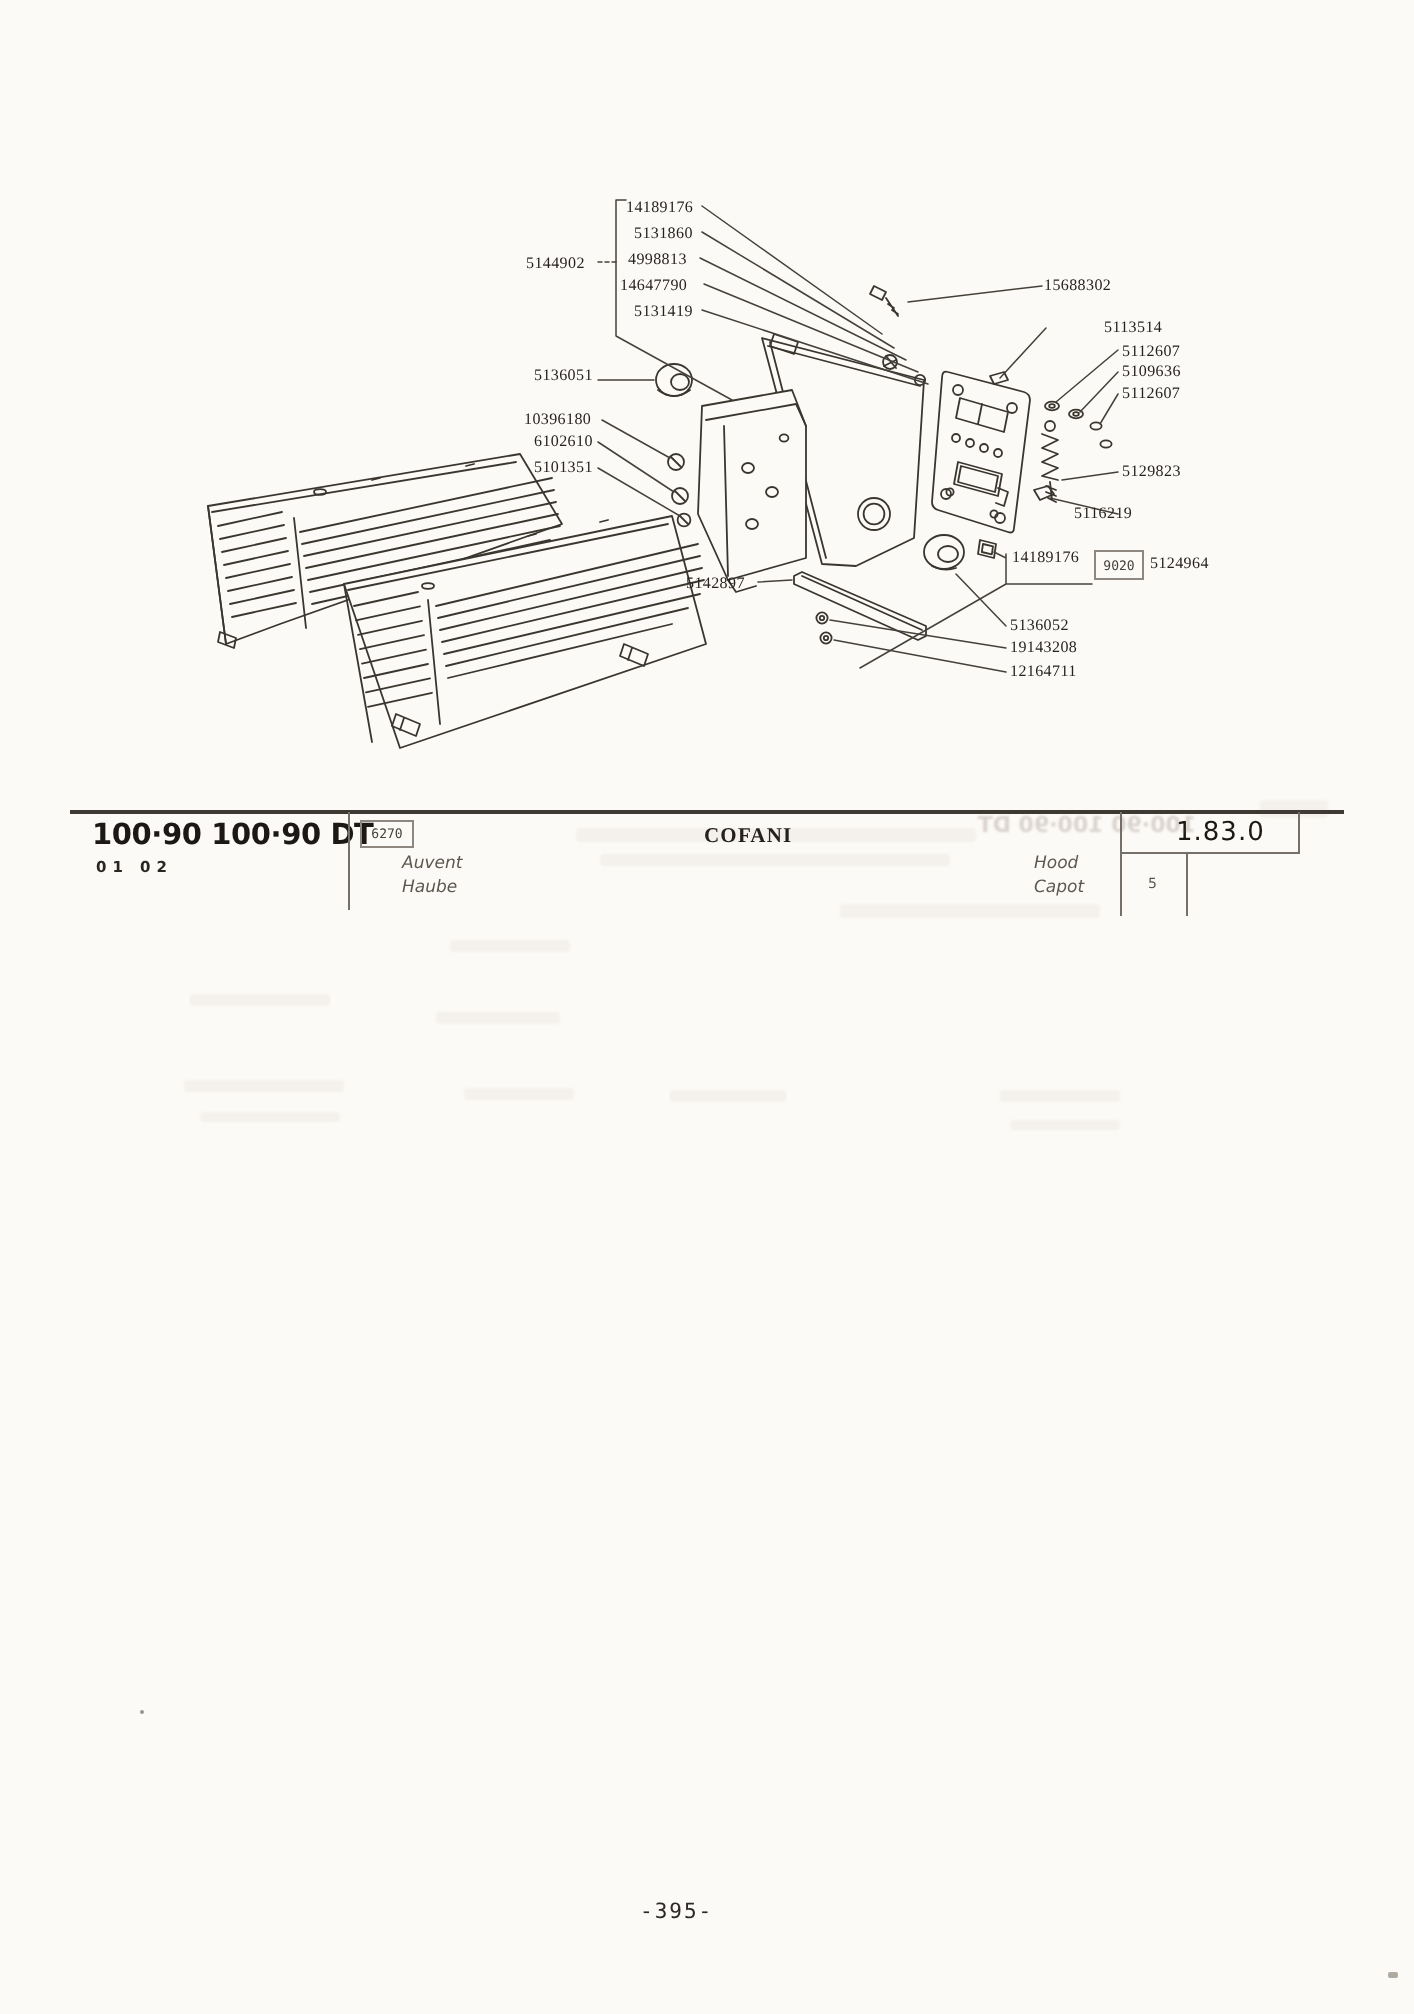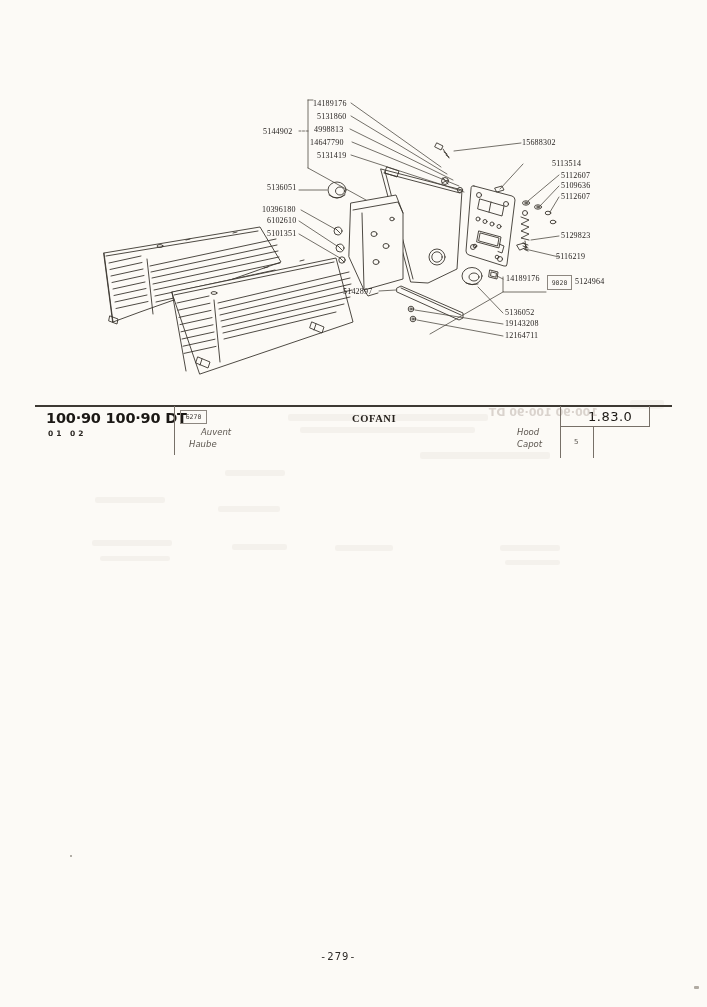--- a/index.html
+++ b/index.html
@@ -200,36 +200,36 @@
   <div class="part-label" style="left:522px;top:138px">15688302</div>
   <div class="part-label" style="left:552px;top:159px">5113514</div>
   <div class="part-label" style="left:561px;top:171px">5112607</div>
   <div class="part-label" style="left:561px;top:181px">5109636</div>
   <div class="part-label" style="left:561px;top:192px">5112607</div>
   <div class="part-label" style="left:267px;top:183px">5136051</div>
   <div class="part-label" style="left:262px;top:205px">10396180</div>
   <div class="part-label" style="left:267px;top:216px">6102610</div>
   <div class="part-label" style="left:267px;top:229px">5101351</div>
   <div class="part-label" style="left:561px;top:231px">5129823</div>
-  <div class="part-label" style="left:556px;top:252px">5116219</div>
+  <div class="part-label" style="left:537px;top:252px">5116219</div>
   <div class="part-label" style="left:506px;top:274px">14189176</div>
   <div class="refbox" style="left:547px;top:275px;width:23px;height:13px">9020</div>
   <div class="part-label" style="left:575px;top:277px">5124964</div>
   <div class="part-label" style="left:343px;top:287px">5142897</div>
   <div class="part-label" style="left:505px;top:308px">5136052</div>
   <div class="part-label" style="left:505px;top:319px">19143208</div>
   <div class="part-label" style="left:505px;top:331px">12164711</div>
 
   <div class="hline" style="left:35px;top:405px;width:637px;height:1.6px"></div>
   <div class="title-main">100·90 100·90 DT</div>
   <div class="title-sub">01 02</div>
   <div class="vline" style="left:174px;top:406px;width:1px;height:49px"></div>
   <div class="refbox" style="left:180px;top:410px;width:25px;height:12px">6270</div>
   <div class="lang" style="left:201px;top:427px">Auvent</div>
-  <div class="lang" style="left:189px;top:439px">Haube</div>
+  <div class="lang" style="left:201px;top:439px">Haube</div>
   <div class="cofani">COFANI</div>
   <div class="lang" style="left:517px;top:427px">Hood</div>
   <div class="lang" style="left:517px;top:439px">Capot</div>
   <div class="vline" style="left:560px;top:406px;width:1px;height:52px"></div>
   <div class="seccode">1.83.0</div>
   <div class="hline" style="left:560px;top:426px;width:90px;height:1px;background:#777068"></div>
   <div class="vline" style="left:649px;top:406px;width:1px;height:21px"></div>
   <div class="vline" style="left:593px;top:427px;width:1px;height:31px"></div>
   <div class="sheetnum">5</div>
 
@@ -244,15 +244,15 @@
   <div class="ghost-bar" style="left:225px;top:470px;width:60px;height:6px"></div>
   <div class="ghost-bar" style="left:218px;top:506px;width:62px;height:6px"></div>
   <div class="ghost-bar" style="left:232px;top:544px;width:55px;height:6px"></div>
   <div class="ghost-bar" style="left:335px;top:545px;width:58px;height:6px"></div>
   <div class="ghost-bar" style="left:500px;top:545px;width:60px;height:6px"></div>
   <div class="ghost-bar" style="left:505px;top:560px;width:55px;height:5px"></div>
 
   <div class="speck" style="left:70px;top:855px;width:2px;height:2px"></div>
   <div class="speck" style="left:694px;top:986px;width:5px;height:3px;border-radius:1px;background:#b0aaa2"></div>
 
-  <div class="footer">-279-</div>
+  <div class="footer">-395-</div>
 
 </div>
 
 </body></html>

